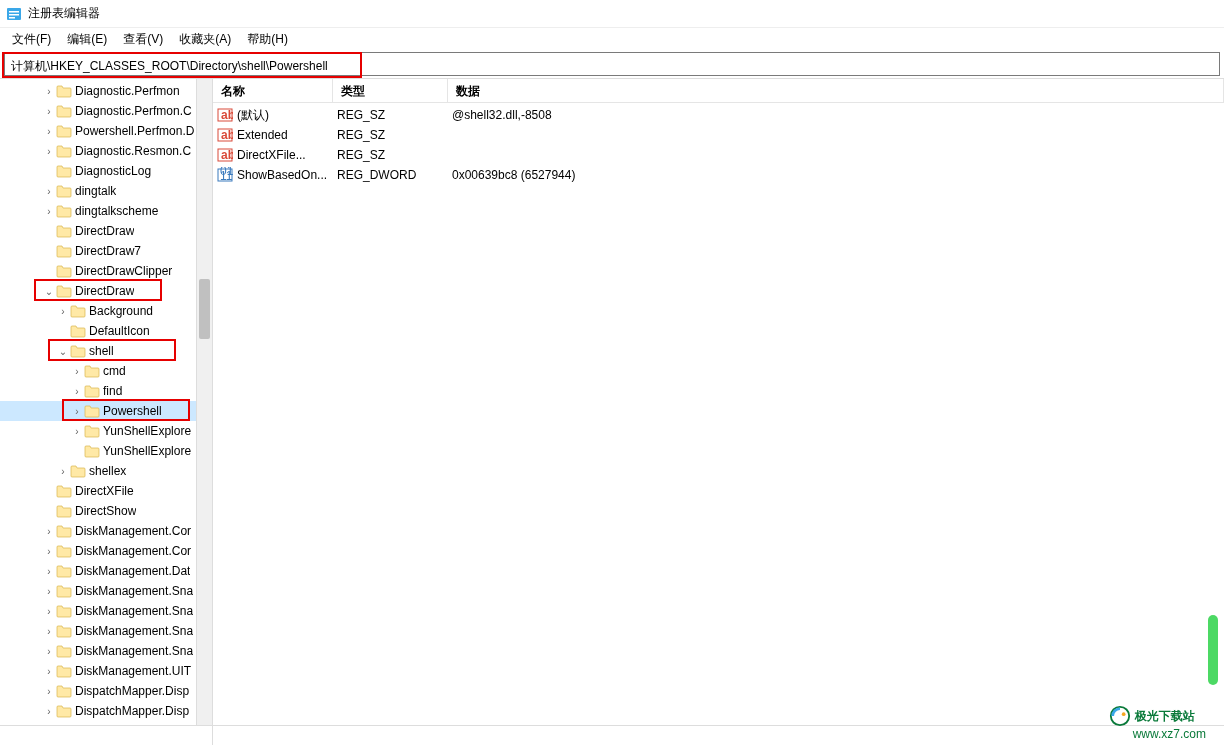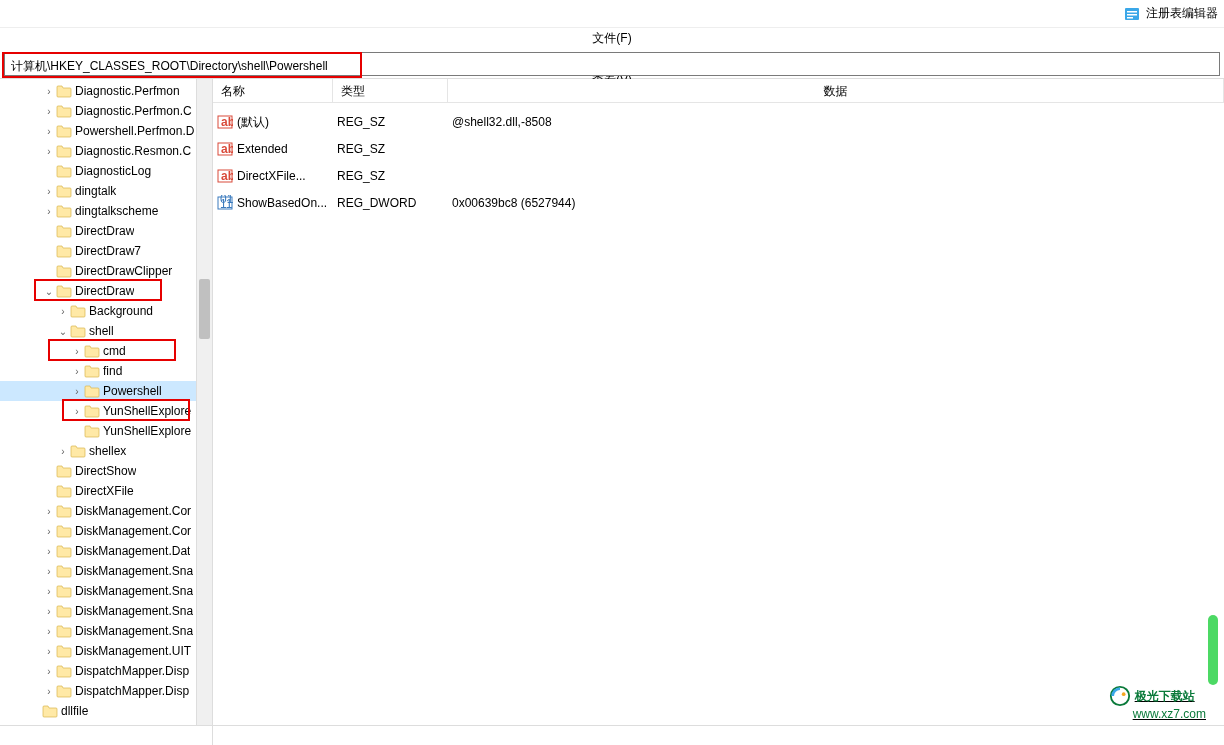--- a/index.html
+++ b/index.html
@@ -1,22 +1,22 @@
 <!DOCTYPE html>
 <html><head>
 <meta charset="utf-8">
 <style>
 * { box-sizing: border-box; margin: 0; padding: 0; font-family: "Microsoft YaHei", "Segoe UI", sans-serif; font-size: 12px; }
 body { background: #fff; width: 1224px; height: 745px; overflow: hidden; position: relative; }
 
-.titlebar { height: 28px; display: flex; align-items: center; padding: 0 6px; background: #fff; border-bottom: 1px solid #eee; justify-content: flex-end; }
+.titlebar { height: 28px; display: flex; align-items: center; padding: 0 6px; background: #fff; border-bottom: 1px solid #eee; }
 .titlebar .icon { width: 16px; height: 16px; margin-right: 6px; }
 .titlebar .title { color: #000; }
 
-.menubar { height: 22px; display: flex; align-items: center; padding: 0 4px; background: #fff; flex-direction: column; }
+.menubar { height: 22px; display: flex; align-items: center; padding: 0 4px; background: #fff; }
 .menubar .menu-item { padding: 2px 8px; cursor: pointer; }
 
 .addressbar-wrap { position: relative; }
 .addressbar { height: 24px; border: 1px solid #7a7a7a; margin: 2px 4px; padding: 2px 6px; background: #fff; display: flex; align-items: flex-end; }
 .addressbar input { border: none; outline: none; width: 100%; font-size: 12px; }
 .highlight-addr { position: absolute; top: 0; left: 2px; width: 360px; height: 26px; border: 2px solid #e60000; pointer-events: none; }
 
 .arrow-annotation { position: absolute; top: 38px; left: 395px; pointer-events: none; }
 
 .content { display: flex; height: calc(745px - 28px - 22px - 28px - 20px); border-top: 1px solid #ddd; }
@@ -30,40 +30,40 @@
 .tree-row .chev.empty { visibility: hidden; }
 .tree-row .folder-icon { width: 16px; height: 14px; margin-right: 3px; flex-shrink: 0; }
 .tree-row .label { overflow: hidden; text-overflow: clip; }
 
 .highlight-box { position: absolute; border: 2px solid #e60000; pointer-events: none; }
 
 .tree-scrollbar { position: absolute; right: 0; top: 0; width: 16px; height: 100%; background: #f0f0f0; border-left: 1px solid #ddd; }
 .tree-scrollbar .thumb { position: absolute; left: 2px; right: 2px; top: 200px; height: 60px; background: #c0c0c0; border-radius: 2px; }
 
 .list-pane { flex: 1; position: relative; background: #fff; }
-.list-header { display: flex; height: 24px; border-bottom: 1px solid #e5e5e5; background: #fff; }
+.list-header { display: flex; height: 24px; border-bottom: 1px solid #e5e5e5; background: #fff; font-weight: bold; }
 .list-header .col { padding: 4px 8px; border-right: 1px solid #e5e5e5; }
 .col-name { width: 120px; }
 .col-type { width: 115px; }
-.col-data { flex: 1; text-align: center; }
+.col-data { flex: 1; }
 
 .list-body { padding-top: 2px; }
-.list-row { display: flex; align-items: center; height: 20px; padding-left: 4px; cursor: pointer; margin-top: 7px; }
+.list-row { display: flex; align-items: center; height: 20px; padding-left: 4px; cursor: pointer; }
 .list-row .value-icon { width: 16px; height: 16px; margin-right: 4px; flex-shrink: 0; }
 .list-row .cell-name { width: 100px; overflow: hidden; white-space: nowrap; text-overflow: ellipsis; }
 .list-row .cell-type { width: 115px; }
 .list-row .cell-data { flex: 1; }
 
 .main-scrollbar { position: absolute; right: 4px; top: 80px; width: 14px; height: calc(100% - 100px); }
 .main-scrollbar .thumb { position: absolute; left: 2px; right: 2px; bottom: 20px; height: 70px; background: #4cd964; border-radius: 6px; }
 
 .statusbar { height: 20px; border-top: 1px solid #ddd; display: flex; }
 .statusbar .sep { border-right: 1px solid #ddd; width: 213px; height: 100%; }
 
-.watermark { position: absolute; right: 18px; bottom: 24px; text-align: right; pointer-events: none; text-decoration: underline; }
+.watermark { position: absolute; right: 18px; bottom: 4px; text-align: right; pointer-events: none; }
 .watermark .line1 { font-size: 14px; font-weight: bold; color: #0a7a3a; display: flex; align-items: center; }
 .watermark .line2 { font-size: 12px; color: #0a7a3a; margin-left: 24px; }
 .watermark .logo { width: 22px; height: 22px; margin-right: 4px; }
 </style>
 </head>
 <body>
 
 <div class="titlebar">
   <svg class="icon" viewBox="0 0 16 16">
     <rect x="1" y="2" width="14" height="12" fill="#3aa7e8" rx="1"></rect>
@@ -188,20 +188,28 @@
         <div class="tree-row">
           <span class="indent" style="width:56px"></span>
           <span class="chev ">›</span>
           <svg class="folder-icon" viewBox="0 0 16 14">
             <path d="M1 3 L1 12 Q1 13 2 13 L14 13 Q15 13 15 12 L15 5 Q15 4 14 4 L7 4 L6 2 L2 2 Q1 2 1 3 Z" fill="#ffe9a6" stroke="#d9b64a" stroke-width="0.7"></path>
           </svg>
           <span class="label">Background</span>
         </div>
         <div class="tree-row">
           <span class="indent" style="width:56px"></span>
+          <span class="chev empty"></span>
+          <svg class="folder-icon" viewBox="0 0 16 14">
+            <path d="M1 3 L1 12 Q1 13 2 13 L14 13 Q15 13 15 12 L15 5 Q15 4 14 4 L7 4 L6 2 L2 2 Q1 2 1 3 Z" fill="#ffe9a6" stroke="#d9b64a" stroke-width="0.7"></path>
+          </svg>
+          <span class="label">DefaultIcon</span>
+        </div>
+        <div class="tree-row">
+          <span class="indent" style="width:56px"></span>
           <span class="chev ">⌄</span>
           <svg class="folder-icon" viewBox="0 0 16 14">
             <path d="M1 3 L1 12 Q1 13 2 13 L14 13 Q15 13 15 12 L15 5 Q15 4 14 4 L7 4 L6 2 L2 2 Q1 2 1 3 Z" fill="#ffe9a6" stroke="#d9b64a" stroke-width="0.7"></path>
           </svg>
           <span class="label">shell</span>
         </div>
         <div class="tree-row">
           <span class="indent" style="width:70px"></span>
           <span class="chev ">›</span>
           <svg class="folder-icon" viewBox="0 0 16 14">
@@ -248,29 +256,29 @@
             <path d="M1 3 L1 12 Q1 13 2 13 L14 13 Q15 13 15 12 L15 5 Q15 4 14 4 L7 4 L6 2 L2 2 Q1 2 1 3 Z" fill="#ffe9a6" stroke="#d9b64a" stroke-width="0.7"></path>
           </svg>
           <span class="label">shellex</span>
         </div>
         <div class="tree-row">
           <span class="indent" style="width:42px"></span>
           <span class="chev empty"></span>
           <svg class="folder-icon" viewBox="0 0 16 14">
             <path d="M1 3 L1 12 Q1 13 2 13 L14 13 Q15 13 15 12 L15 5 Q15 4 14 4 L7 4 L6 2 L2 2 Q1 2 1 3 Z" fill="#ffe9a6" stroke="#d9b64a" stroke-width="0.7"></path>
           </svg>
+          <span class="label">DirectXFile</span>
+        </div>
+        <div class="tree-row">
+          <span class="indent" style="width:42px"></span>
+          <span class="chev empty"></span>
+          <svg class="folder-icon" viewBox="0 0 16 14">
+            <path d="M1 3 L1 12 Q1 13 2 13 L14 13 Q15 13 15 12 L15 5 Q15 4 14 4 L7 4 L6 2 L2 2 Q1 2 1 3 Z" fill="#ffe9a6" stroke="#d9b64a" stroke-width="0.7"></path>
+          </svg>
           <span class="label">DirectShow</span>
-        </div>
-        <div class="tree-row">
-          <span class="indent" style="width:42px"></span>
-          <span class="chev empty"></span>
-          <svg class="folder-icon" viewBox="0 0 16 14">
-            <path d="M1 3 L1 12 Q1 13 2 13 L14 13 Q15 13 15 12 L15 5 Q15 4 14 4 L7 4 L6 2 L2 2 Q1 2 1 3 Z" fill="#ffe9a6" stroke="#d9b64a" stroke-width="0.7"></path>
-          </svg>
-          <span class="label">DirectXFile</span>
         </div>
         <div class="tree-row">
           <span class="indent" style="width:42px"></span>
           <span class="chev ">›</span>
           <svg class="folder-icon" viewBox="0 0 16 14">
             <path d="M1 3 L1 12 Q1 13 2 13 L14 13 Q15 13 15 12 L15 5 Q15 4 14 4 L7 4 L6 2 L2 2 Q1 2 1 3 Z" fill="#ffe9a6" stroke="#d9b64a" stroke-width="0.7"></path>
           </svg>
           <span class="label">DiskManagement.Cor</span>
         </div>
         <div class="tree-row">

